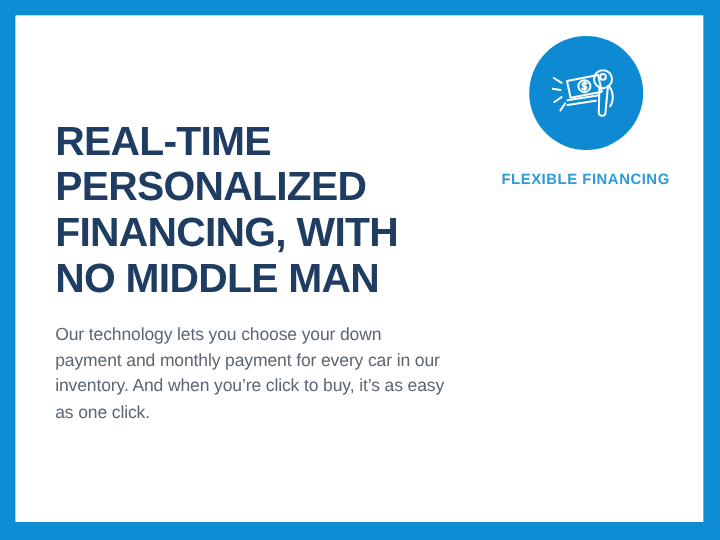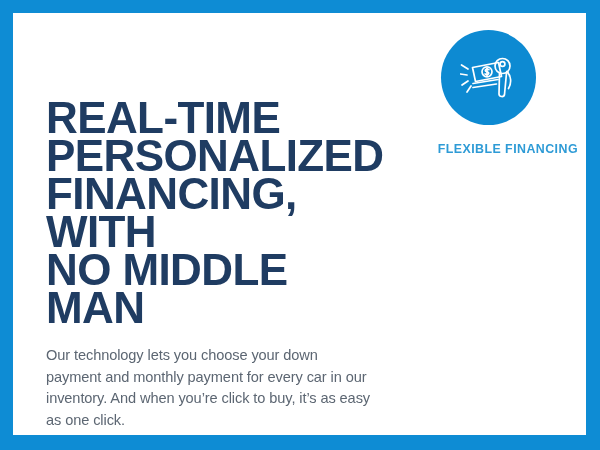--- a/index.html
+++ b/index.html
@@ -39,21 +39,21 @@
     position: absolute;
     left: 33px;
     top: 86px;
     width: 350px;
   }
 
   .headline {
     margin: 0;
     color: #1f3c62;
     font-family: "Liberation Sans", sans-serif;
-    font-size: 44px;
+    font-size: 34px;
     line-height: 38px;
     font-weight: 700;
     letter-spacing: -0.6px;
     text-transform: uppercase;
     white-space: pre-line;
   }
 
   .body-copy {
     margin: 0;
     padding-top: 18px;
@@ -93,21 +93,20 @@
   .badge-label {
     margin: 0;
     padding-top: 17px;
     color: #2e9bd6;
     font-family: "Liberation Sans", sans-serif;
     font-size: 12.4px;
     font-weight: 700;
     letter-spacing: 0.45px;
     text-transform: uppercase;
     white-space: nowrap;
-    text-align: right;
   }
 </style>
 </head>
 <body>
 
 <div class="card">
   <div class="inner">
 
     <div class="content">
       <h1 class="headline">REAL-TIME

